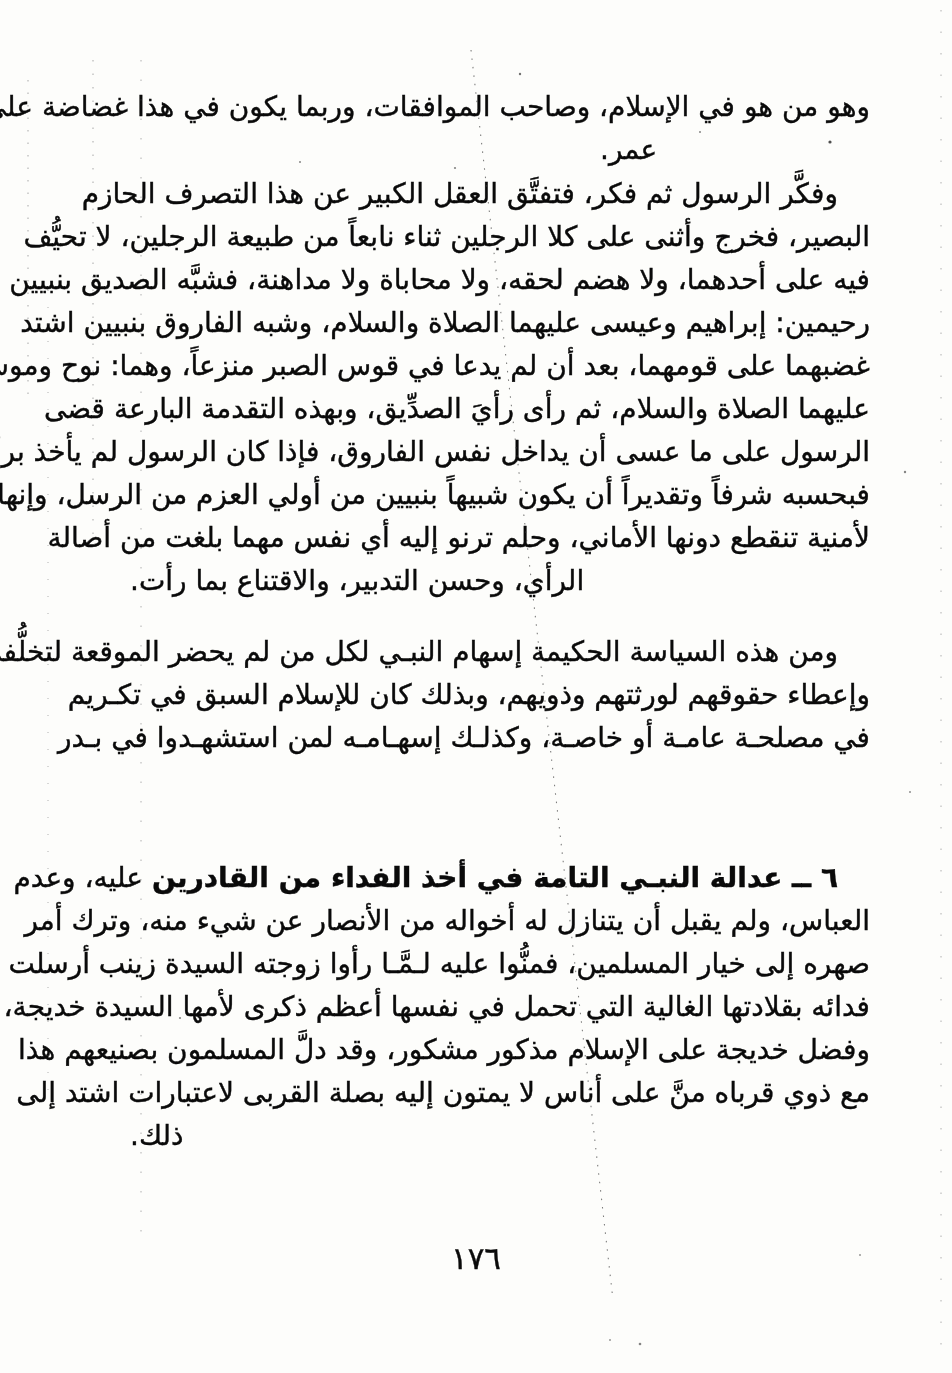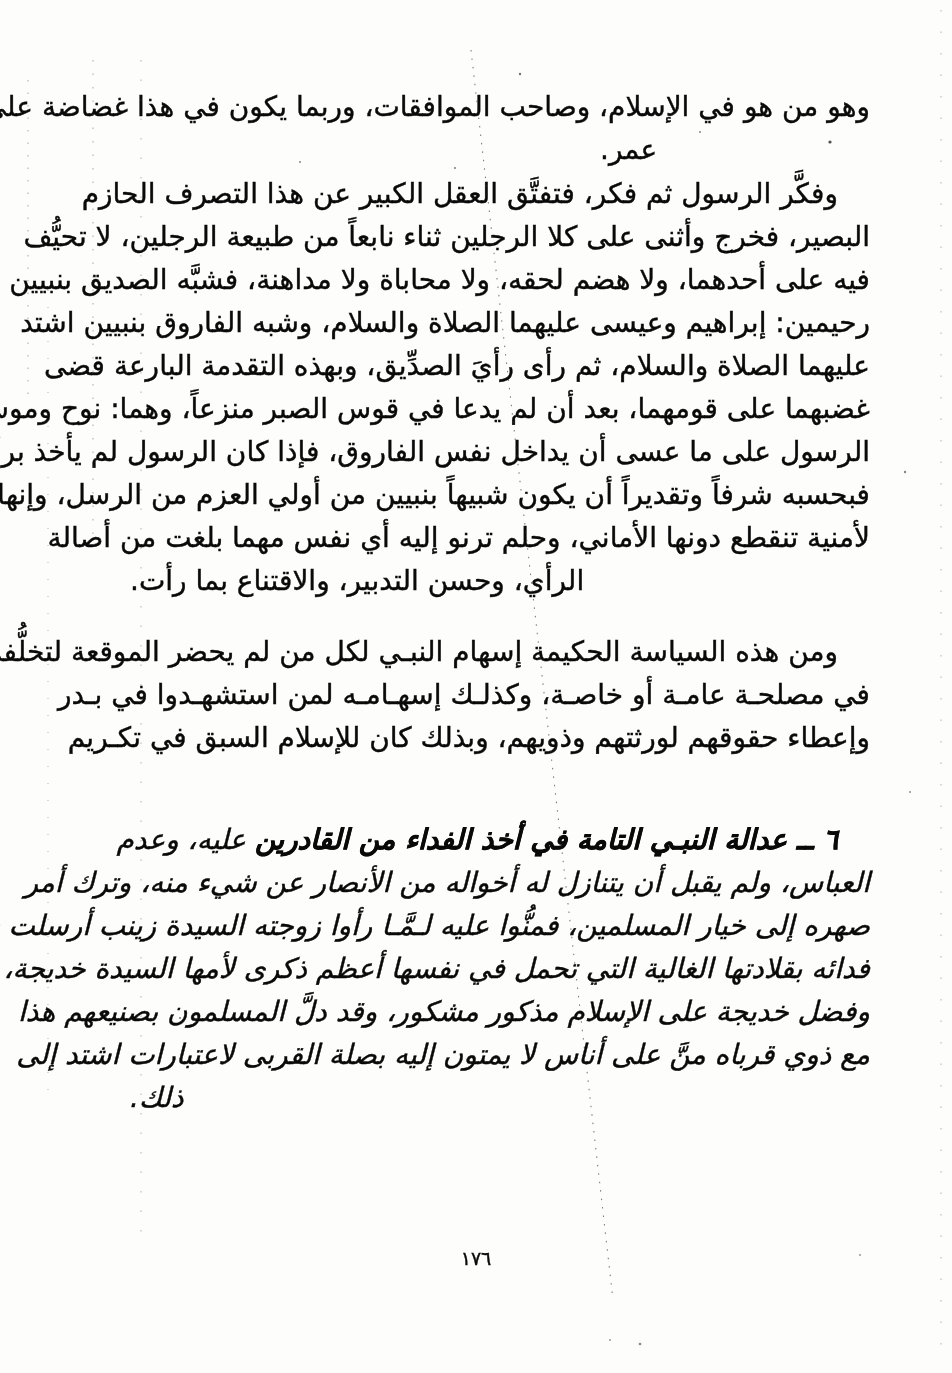--- a/index.html
+++ b/index.html
@@ -38,59 +38,59 @@
   .line.omar{
     text-align:left;
     text-align-last:left;
     padding-left:470px;
     white-space:normal;
   }
   .bold{font-weight:bold;}
   .para1{top:85px;}
   .para2{top:172px;}
   .para3{top:630px;}
-  .para4{top:818px;font-style:italic;}
+  .para4{top:856px;}
   .pagenum{
     position:absolute;
     top:1237px;left:0;
     width:952px;
     height:43px;line-height:43px;
     text-align:center;
-    font-size:19px;
+    font-size:31px;
     -webkit-text-stroke:0.4px currentColor;
   }
   .artifacts{position:absolute;inset:0;pointer-events:none;}
 </style>
 </head>
 <body>
 
 <div class="page">
 
   <div class="para para1">
     <div class="line">وهو من هو في الإسلام، وصاحب الموافقات، وربما يكون في هذا غضاضة على</div>
     <div class="line omar">عمر.</div>
   </div>
 
   <div class="para para2">
     <div class="line first-indent">وفكَّر الرسول ثم فكر، فتفتَّق العقل الكبير عن هذا التصرف الحازم</div>
     <div class="line">البصير، فخرج وأثنى على كلا الرجلين ثناء نابعاً من طبيعة الرجلين، لا تحيُّف</div>
     <div class="line">فيه على أحدهما، ولا هضم لحقه، ولا محاباة ولا مداهنة، فشبَّه الصديق بنبيين</div>
     <div class="line">رحيمين: إبراهيم وعيسى عليهما الصلاة والسلام، وشبه الفاروق بنبيين اشتد</div>
+    <div class="line">غضبهما على قومهما، بعد أن لم يدعا في قوس الصبر منزعاً، وهما: نوح وموسى</div>
     <div class="line">عليهما الصلاة والسلام، ثم رأى رأيَ الصدِّيق، وبهذه التقدمة البارعة قضى</div>
-    <div class="line">غضبهما على قومهما، بعد أن لم يدعا في قوس الصبر منزعاً، وهما: نوح وموسى</div>
     <div class="line">الرسول على ما عسى أن يداخل نفس الفاروق، فإذا كان الرسول لم يأخذ برأيه</div>
     <div class="line">فبحسبه شرفاً وتقديراً أن يكون شبيهاً بنبيين من أولي العزم من الرسل، وإنها</div>
     <div class="line">لأمنية تنقطع دونها الأماني، وحلم ترنو إليه أي نفس مهما بلغت من أصالة</div>
     <div class="line last">الرأي، وحسن التدبير، والاقتناع بما رأت.</div>
   </div>
 
   <div class="para para3">
     <div class="line first-indent">ومن هذه السياسة الحكيمة إسهام النبـي لكل من لم يحضر الموقعة لتخلُّفه</div>
+    <div class="line">وإعطاء حقوقهم لورثتهم وذويهم، وبذلك كان للإسلام السبق في تكـريم</div>
     <div class="line">في مصلحـة عامـة أو خاصـة، وكذلـك إسهـامـه لمن استشهـدوا في بـدر</div>
-    <div class="line">وإعطاء حقوقهم لورثتهم وذويهم، وبذلك كان للإسلام السبق في تكـريم</div>
   </div>
 
   <div class="para para4">
     <div class="line first-indent">
       <span class="bold">٦ ــ </span><span class="bold">عدالة النبـي التامة في أخذ الفداء من القادرين</span><span> عليه، وعدم</span>
     </div>
     <div class="line">العباس، ولم يقبل أن يتنازل له أخواله من الأنصار عن شيء منه، وترك أمر</div>
     <div class="line">صهره إلى خيار المسلمين، فمنُّوا عليه لـمَّـا رأوا زوجته السيدة زينب أرسلت في</div>
     <div class="line">فدائه بقلادتها الغالية التي تحمل في نفسها أعظم ذكرى لأمها السيدة خديجة،</div>
     <div class="line">وفضل خديجة على الإسلام مذكور مشكور، وقد دلَّ المسلمون بصنيعهم هذا</div>

